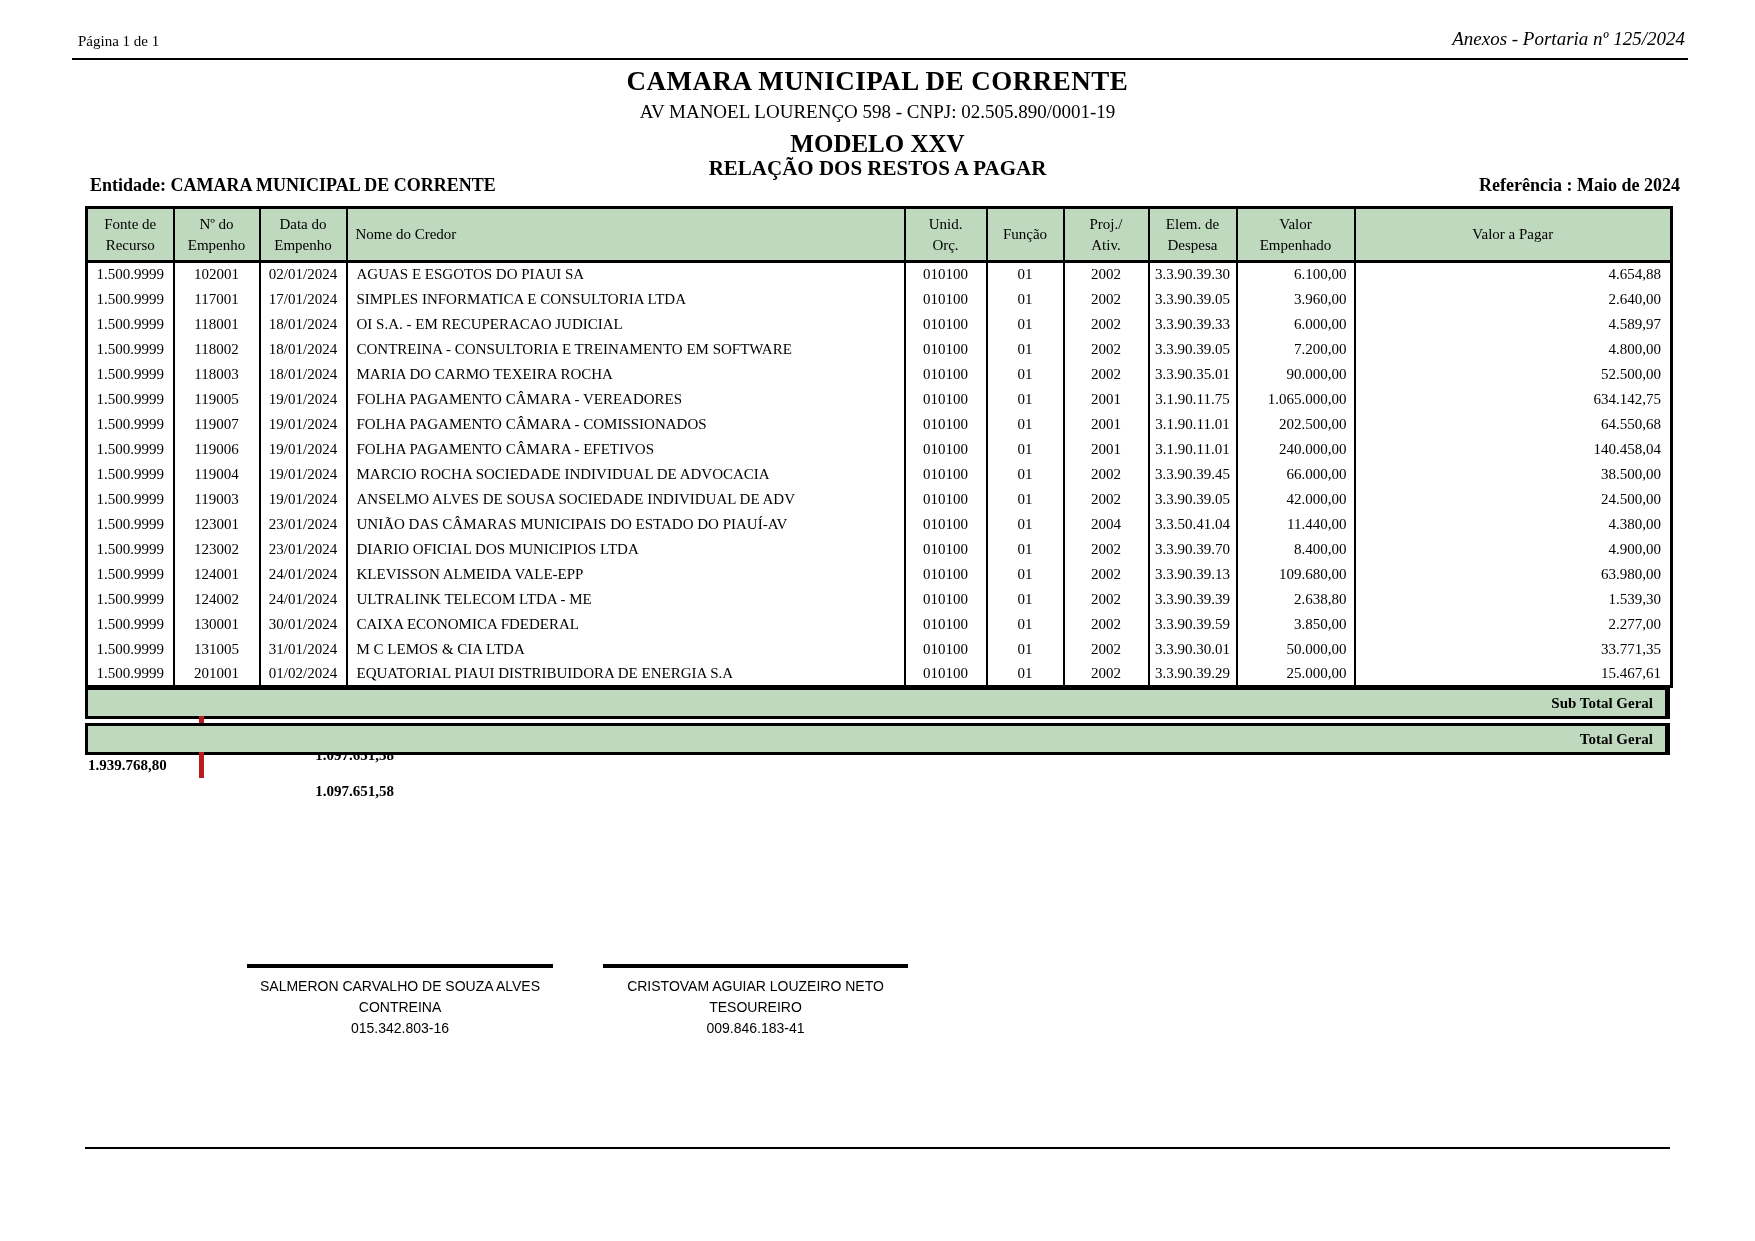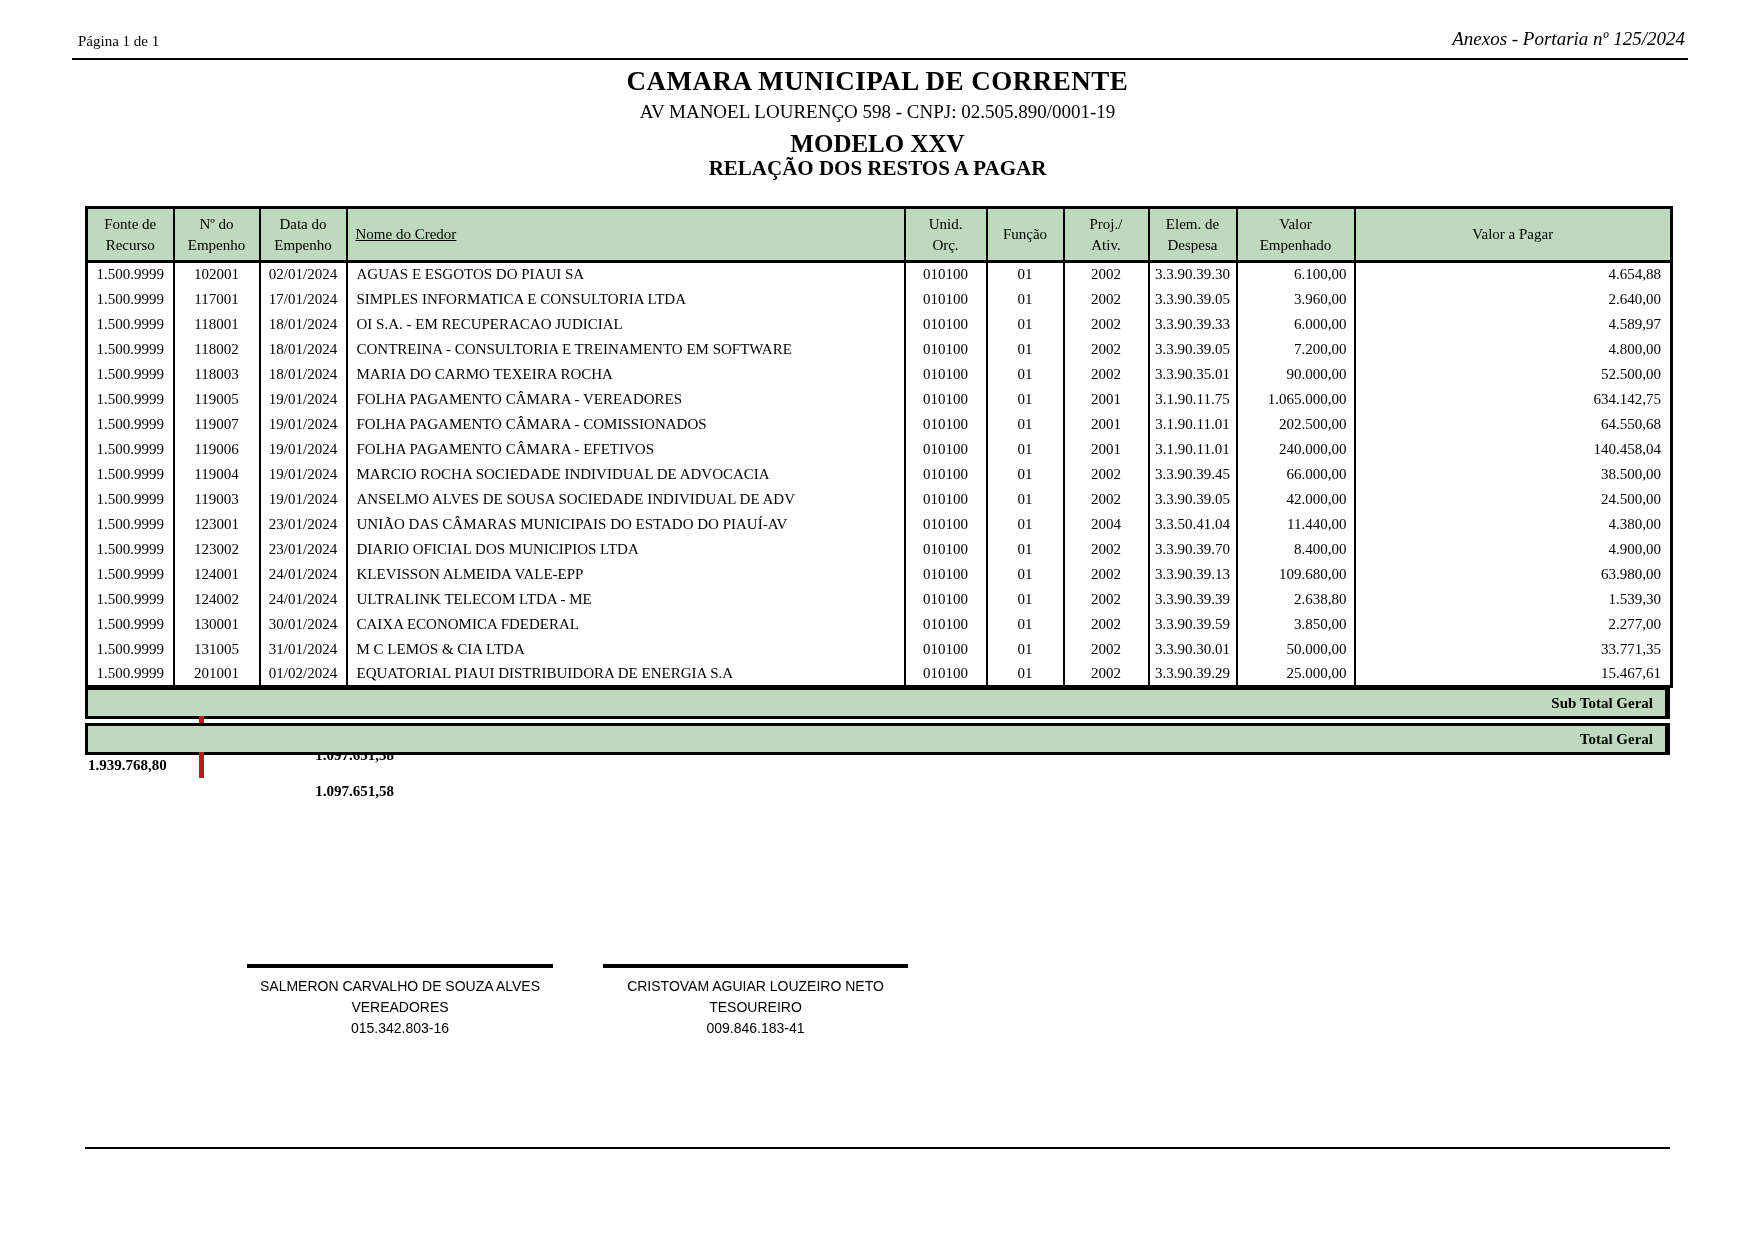--- a/index.html
+++ b/index.html
@@ -31,21 +31,21 @@
   table.rap {
     position:absolute; top:206px; left:85px; width:1585px;
     border-collapse:collapse; table-layout:fixed;
     border:3px solid #000; font-size:15px;
   }
   table.rap thead th {
     background:var(--hdr-green); border:2px solid #000; border-bottom:3px solid #000;
     height:54px; font-weight:normal; text-align:center; vertical-align:middle;
     font-size:15px; line-height:21px;
   }
-  table.rap thead th:nth-child(4) { text-align:left; padding-left:8px;text-decoration:underline; }
+  table.rap thead th:nth-child(4) { text-align:left; padding-left:8px; }
   table.rap tbody td {
     border-left:2px solid #000; border-right:2px solid #000;
     height:25px; vertical-align:middle; white-space:nowrap; overflow:hidden;
   }
   table.rap tbody td:nth-child(1),
   table.rap tbody td:nth-child(2),
   table.rap tbody td:nth-child(3),
   table.rap tbody td:nth-child(5),
   table.rap tbody td:nth-child(6),
   table.rap tbody td:nth-child(7),
@@ -93,20 +93,24 @@
   <div class="annex-label">Anexos - Portaria nº 125/2024</div>
   <div class="top-rule"></div>
 
   <div class="doc-header">
     <div class="org-name">CAMARA MUNICIPAL DE CORRENTE</div>
     <div class="address-line">AV MANOEL LOURENÇO 598  -  CNPJ: 02.505.890/0001-19</div>
     <div class="model-title">MODELO XXV</div>
     <div class="report-title">RELAÇÃO DOS RESTOS A PAGAR</div>
   </div>
 
+  <div class="entity-row">
+    <span>Entidade: CAMARA MUNICIPAL DE CORRENTE</span>
+    <span>Referência : Maio de 2024</span>
+  </div>
 
   <table class="rap">
     <colgroup>
       <col class="c0">
         <col class="c1">
         <col class="c2">
         <col class="c3">
         <col class="c4">
       <col class="c5">
         <col class="c6">
@@ -371,21 +375,21 @@
 
   <div class="total-bar grand">
     <div class="t-label">Total Geral</div>
     <div class="t-v1">1.939.768,80</div>
     <div class="t-v2">1.097.651,58</div>
   </div>
 
   <div class="sig-block sig-0">
     <div class="sig-rule"></div>
     <div>SALMERON CARVALHO DE SOUZA ALVES</div>
-    <div>VEREADORES</div>
+    <div>CONTREINA</div>
     <div>015.342.803-16</div>
   </div>
 
   <div class="sig-block sig-1">
     <div class="sig-rule"></div>
     <div>CRISTOVAM AGUIAR LOUZEIRO NETO</div>
     <div>TESOUREIRO</div>
     <div>009.846.183-41</div>
   </div>
 

